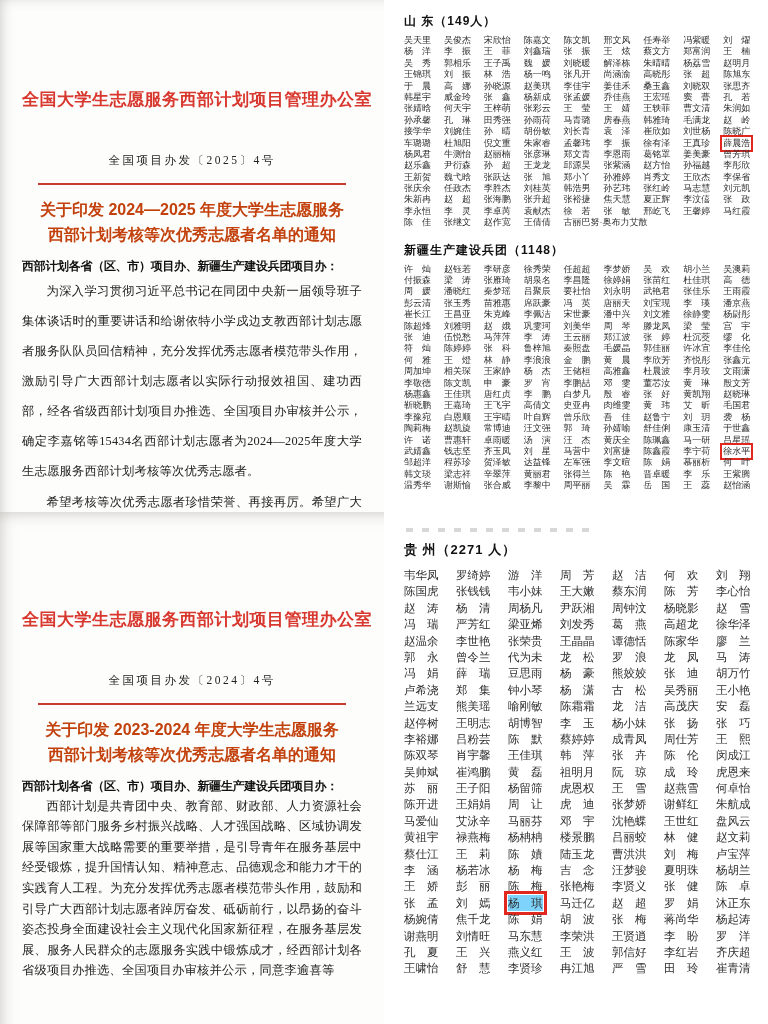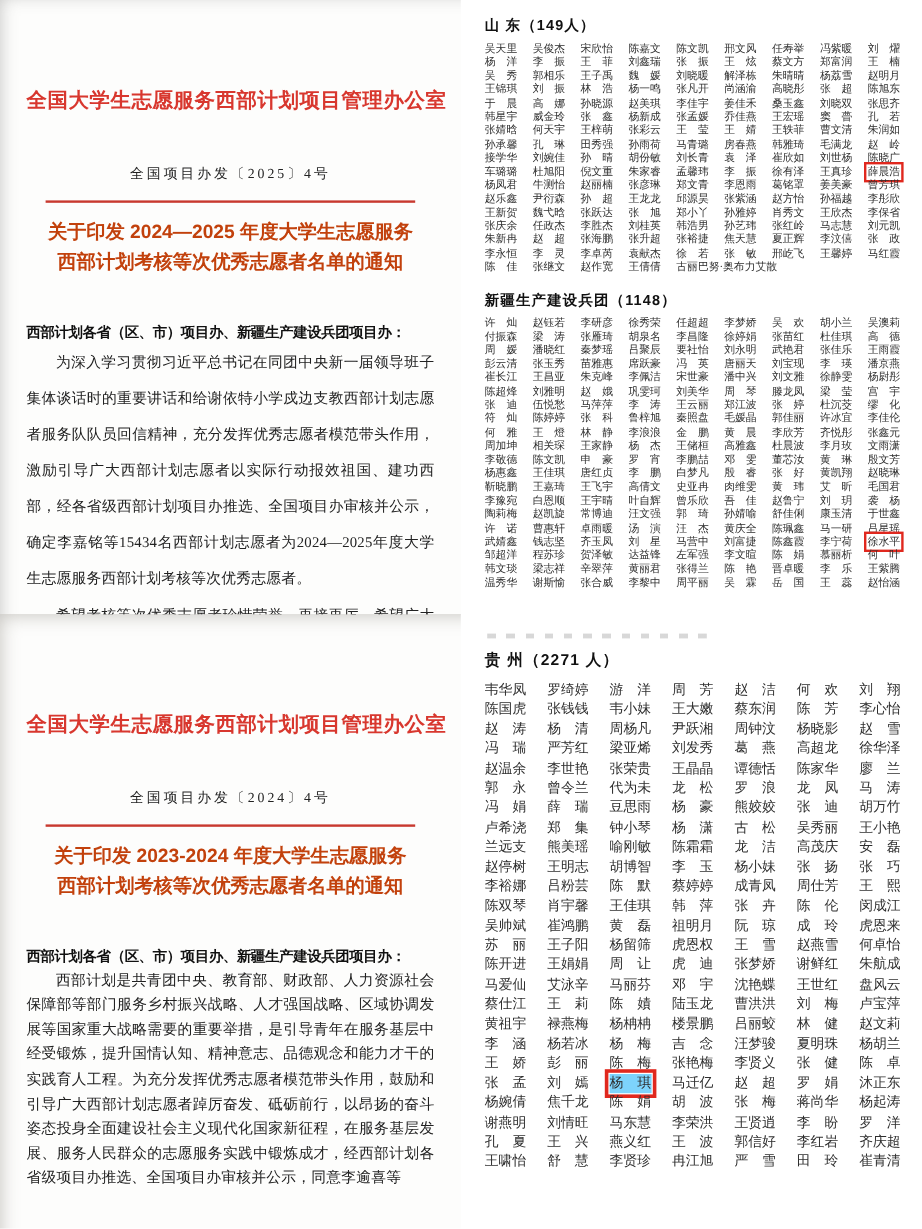--- a/index.html
+++ b/index.html
@@ -9,36 +9,36 @@
     font-family:"Liberation Serif","DejaVu Serif",serif;
     color:#1c1c1c;
   }
   .quad{position:absolute;box-sizing:border-box;background:#fdfdfc;}
   .q-tl{left:0;top:0;width:384px;height:512px;box-shadow:inset 10px 6px 14px -10px rgba(90,90,90,.35);}
   .q-tr{left:384px;top:0;width:384px;height:512px;background:#ffffff;}
   .q-bl{left:0;top:512px;width:384px;height:512px;box-shadow:inset 10px 10px 16px -10px rgba(110,105,95,.4);}
   .q-br{left:384px;top:512px;width:384px;height:512px;background:#ffffff;}
 
   
-  .doc{padding:0 22px;}
+  .doc{padding:16px 22px;}
   .org-title{
     margin-top:72px;text-align:center;font-weight:bold;font-size:17px;
     color:#d8372e;letter-spacing:.5px;white-space:nowrap;
   }
   .q-bl .org-title{margin-top:80px;}
   .doc-number{
     margin-top:42px;text-align:center;font-size:11.5px;letter-spacing:2.5px;color:#222;
   }
   .red-rule{margin:15px 16px 0 16px;border:none;border-top:2px solid #c8392f;height:0;}
   .doc-title{
     margin-top:13px;text-align:center;font-weight:bold;font-size:16px;line-height:1.55;color:#c2410c;
     font-family:"Liberation Sans","DejaVu Sans",sans-serif;
   }
   .salutation{
-    margin-top:37px;font-weight:bold;font-size:12px;color:#111;white-space:nowrap;
+    margin-top:10px;font-weight:bold;font-size:12px;color:#111;white-space:nowrap;
     font-family:"Liberation Sans","DejaVu Sans",sans-serif;letter-spacing:-.3px;
   }
   .body-para{
     margin:1px 0 0 0;font-size:12.3px;line-height:30px;text-align:justify;
     text-indent:2em;color:#222;letter-spacing:.2px;
   }
   .q-bl .body-para{line-height:20.6px;}
 
   
   .roster{padding:0 12px 0 20px;}
@@ -652,38 +652,38 @@
         <div class="roster-row">
           <span class="cell"><span class="nm">马爱仙</span></span>
           <span class="cell"><span class="nm">艾泳辛</span></span>
           <span class="cell"><span class="nm">马丽芬</span></span>
           <span class="cell"><span class="nm">邓宇</span></span>
           <span class="cell"><span class="nm">沈艳蝶</span></span>
           <span class="cell"><span class="nm">王世红</span></span>
           <span class="cell"><span class="nm">盘风云</span></span>
         </div>
         <div class="roster-row">
+          <span class="cell"><span class="nm">黄祖宇</span></span>
+          <span class="cell"><span class="nm">禄燕梅</span></span>
+          <span class="cell"><span class="nm">杨柟柟</span></span>
+          <span class="cell"><span class="nm">楼景鹏</span></span>
+          <span class="cell"><span class="nm">吕丽蛟</span></span>
+          <span class="cell"><span class="nm">林健</span></span>
+          <span class="cell"><span class="nm">赵文莉</span></span>
+        </div>
+        <div class="roster-row">
           <span class="cell"><span class="nm">蔡仕江</span></span>
           <span class="cell"><span class="nm">王莉</span></span>
           <span class="cell"><span class="nm">陈嫧</span></span>
           <span class="cell"><span class="nm">陆玉龙</span></span>
           <span class="cell"><span class="nm">曹洪洪</span></span>
           <span class="cell"><span class="nm">刘梅</span></span>
           <span class="cell"><span class="nm">卢宝萍</span></span>
         </div>
         <div class="roster-row">
-          <span class="cell"><span class="nm">黄祖宇</span></span>
-          <span class="cell"><span class="nm">禄燕梅</span></span>
-          <span class="cell"><span class="nm">杨柟柟</span></span>
-          <span class="cell"><span class="nm">楼景鹏</span></span>
-          <span class="cell"><span class="nm">吕丽蛟</span></span>
-          <span class="cell"><span class="nm">林健</span></span>
-          <span class="cell"><span class="nm">赵文莉</span></span>
-        </div>
-        <div class="roster-row">
           <span class="cell"><span class="nm">李涵</span></span>
           <span class="cell"><span class="nm">杨若冰</span></span>
           <span class="cell"><span class="nm">杨梅</span></span>
           <span class="cell"><span class="nm">吉念</span></span>
           <span class="cell"><span class="nm">汪梦骏</span></span>
           <span class="cell"><span class="nm">夏明珠</span></span>
           <span class="cell"><span class="nm">杨胡兰</span></span>
         </div>
         <div class="roster-row">
           <span class="cell"><span class="nm">王娇</span></span>

